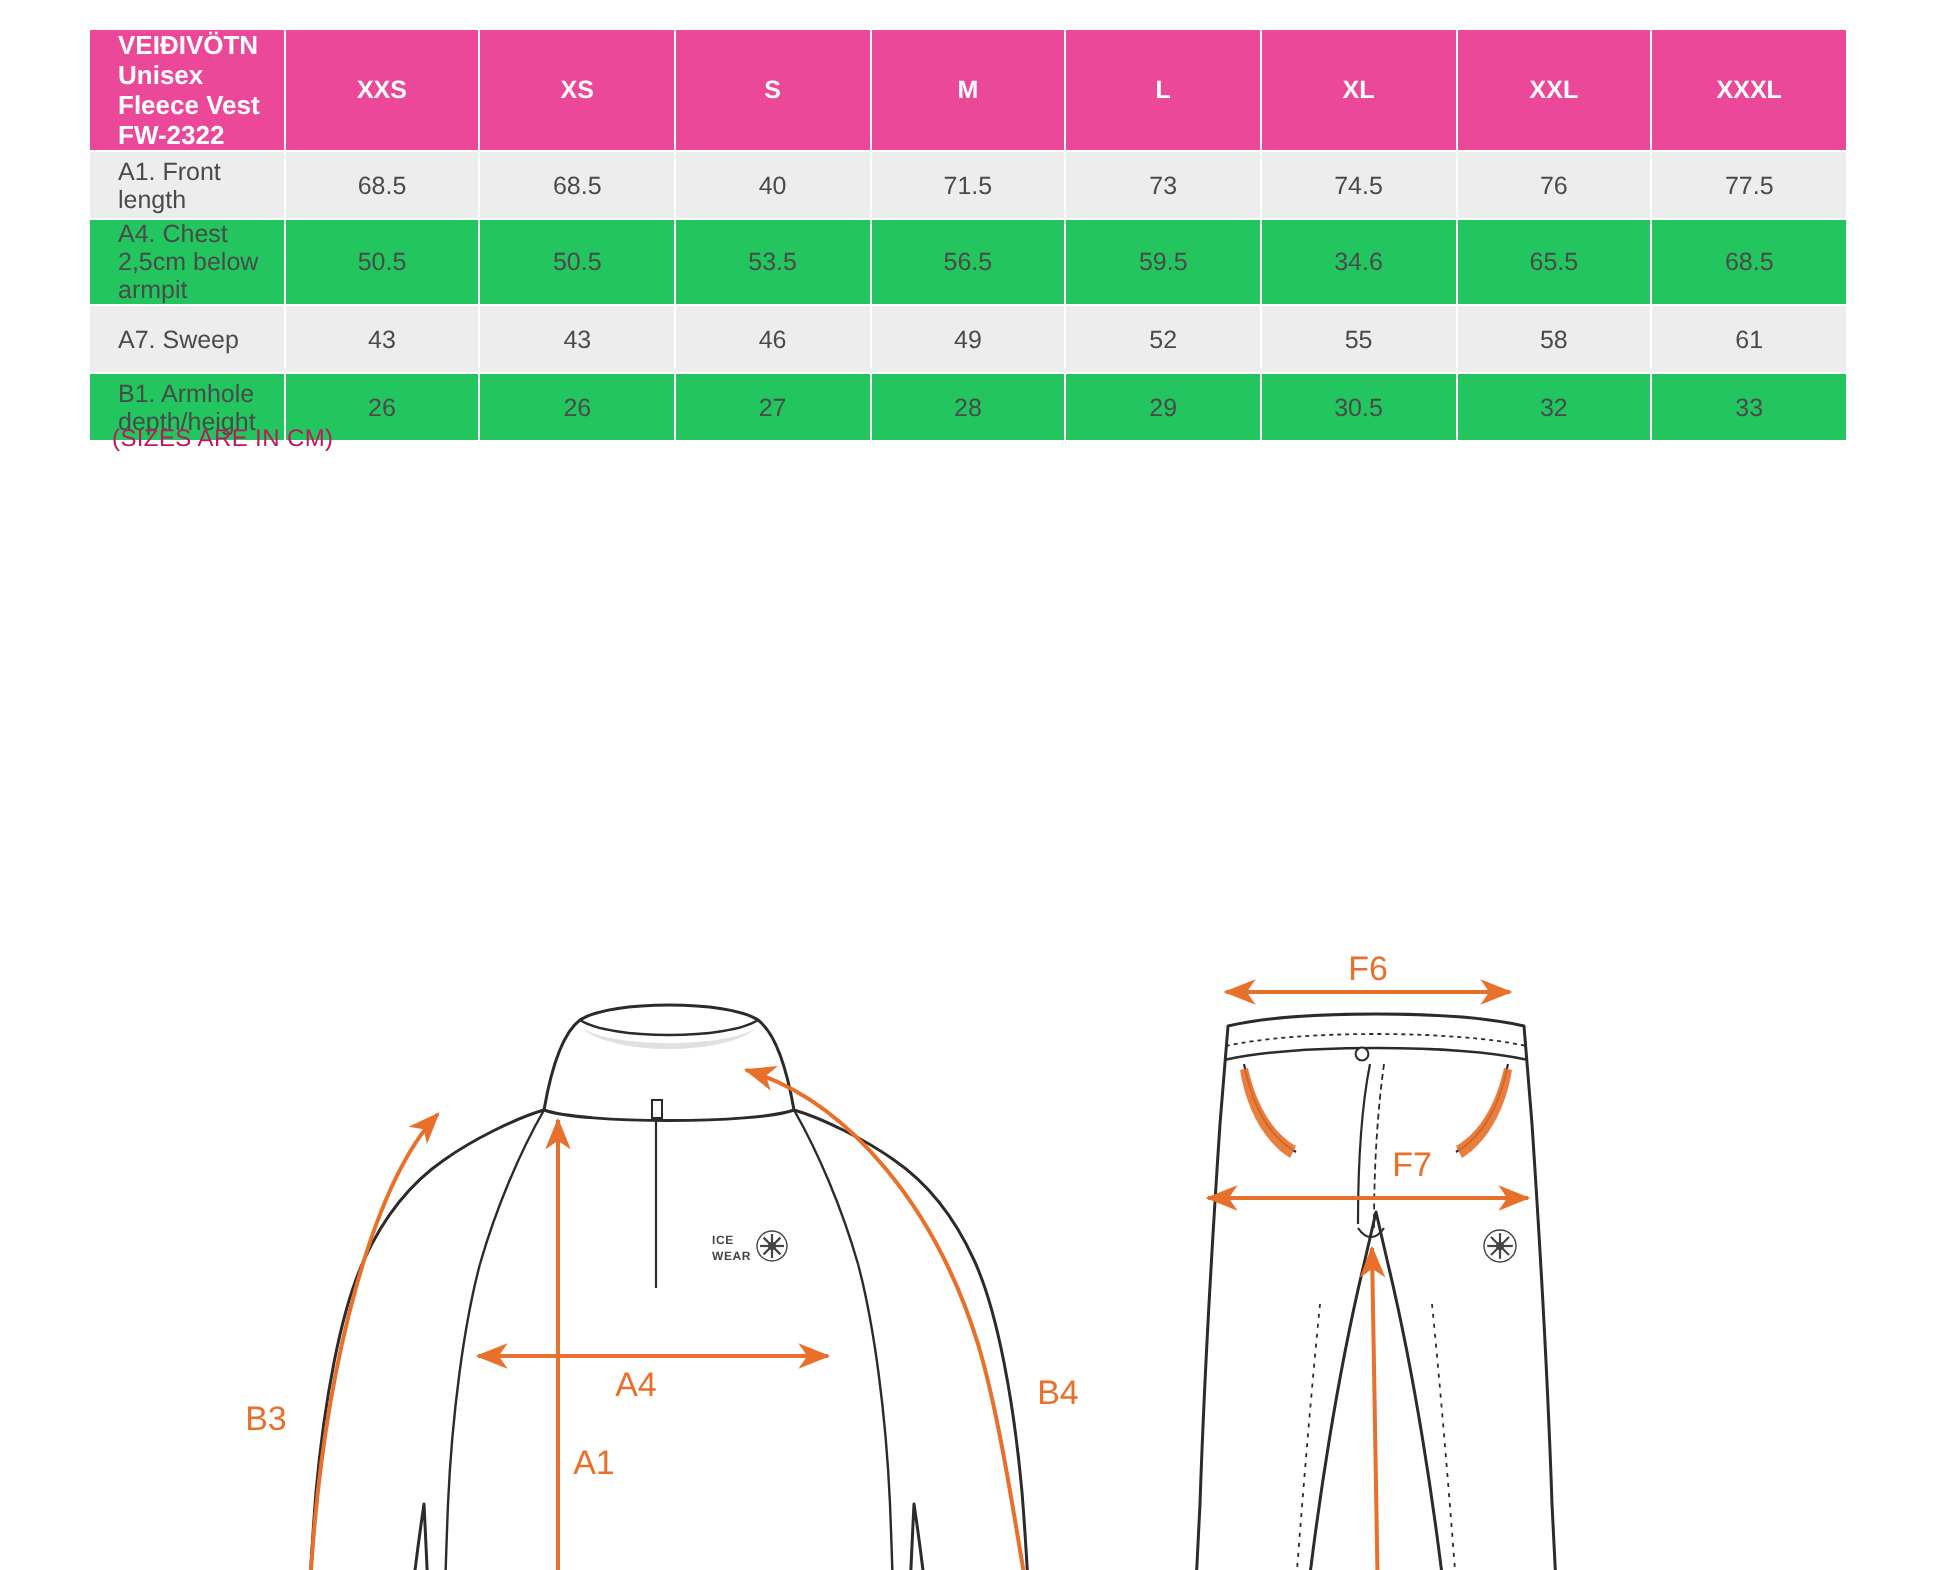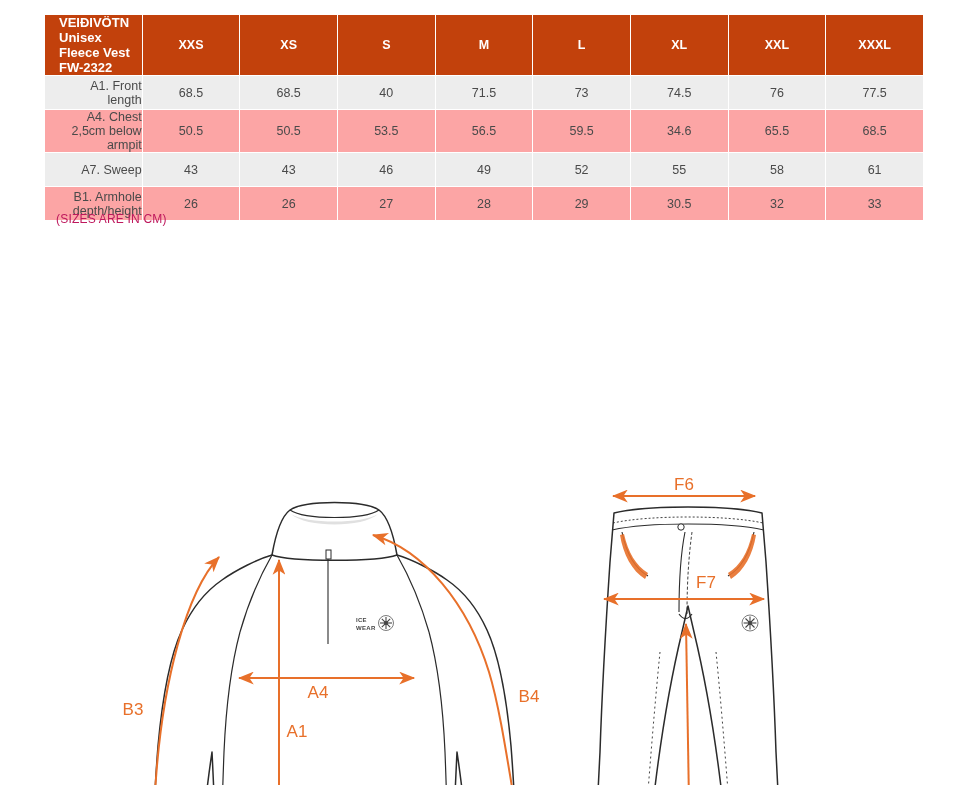--- a/index.html
+++ b/index.html
@@ -25,41 +25,41 @@
     border-collapse: collapse;
     table-layout: fixed;
   }
   .size-table th, .size-table td {
     border: 1px solid #ffffff;
     font-size: 12.5px;
     height: 33px;
     padding: 0;
   }
   .size-table thead th {
-    background: #c2410c;
+    background: #ec4899;
     color: #ffffff;
     font-weight: bold;
     font-size: 12.5px;
     text-align: center;
   }
   .size-table thead th.label-col {
     text-align: left;
     padding-left: 14px;
     font-size: 13px;
   }
   .size-table tbody td {
     text-align: center;
     color: #4a4a4a;
   }
   .size-table tbody td.label-col {
-    text-align: right;
+    text-align: left;
     padding-left: 14px;
   }
   .size-table tbody tr.odd td { background: #ededed; }
-  .size-table tbody tr.even td { background: #fca5a5; }
+  .size-table tbody tr.even td { background: #22c55e; }
 
   .units-note {
     position: absolute;
     left: 56px;
     top: 212px;
     font-size: 12px;
     color: #be185d;
     letter-spacing: 0.2px;
   }
 

